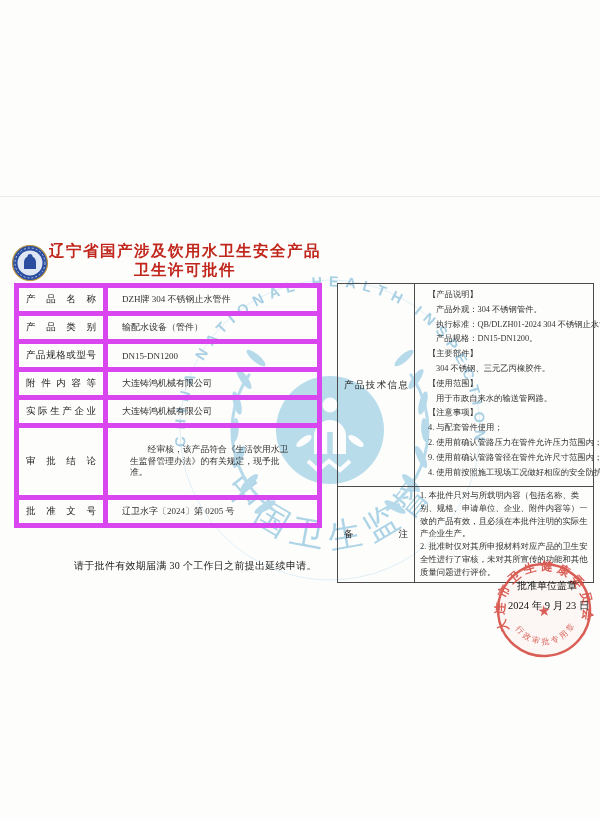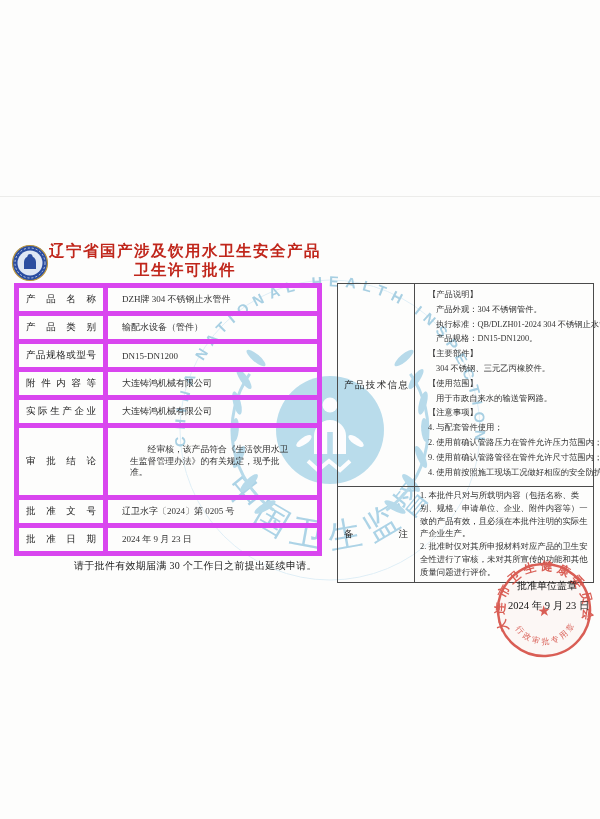--- a/index.html
+++ b/index.html
@@ -128,24 +128,20 @@
     <tr class="tall">
       <th>审批结论</th>
       <td>
             <p>经审核，该产品符合《生活饮用水卫生监督管理办法》的有关规定，现予批准。</p>
           </td>
     </tr>
     <tr>
       <th>批准文号</th>
       <td>辽卫水字〔2024〕第 0205 号</td>
     </tr>
-    <tr>
-      <th>批准日期</th>
-      <td>2024 年 9 月 23 日</td>
-    </tr>
   </tbody>
     </table>
 
   <table class="right-table">
     <tbody>
         <tr>
       <th>产品技术信息</th>
       <td class="tech-cell">
         <div class="tech-line">【产品说明】</div>
         <div class="tech-line">产品外观：304 不锈钢管件。</div>

